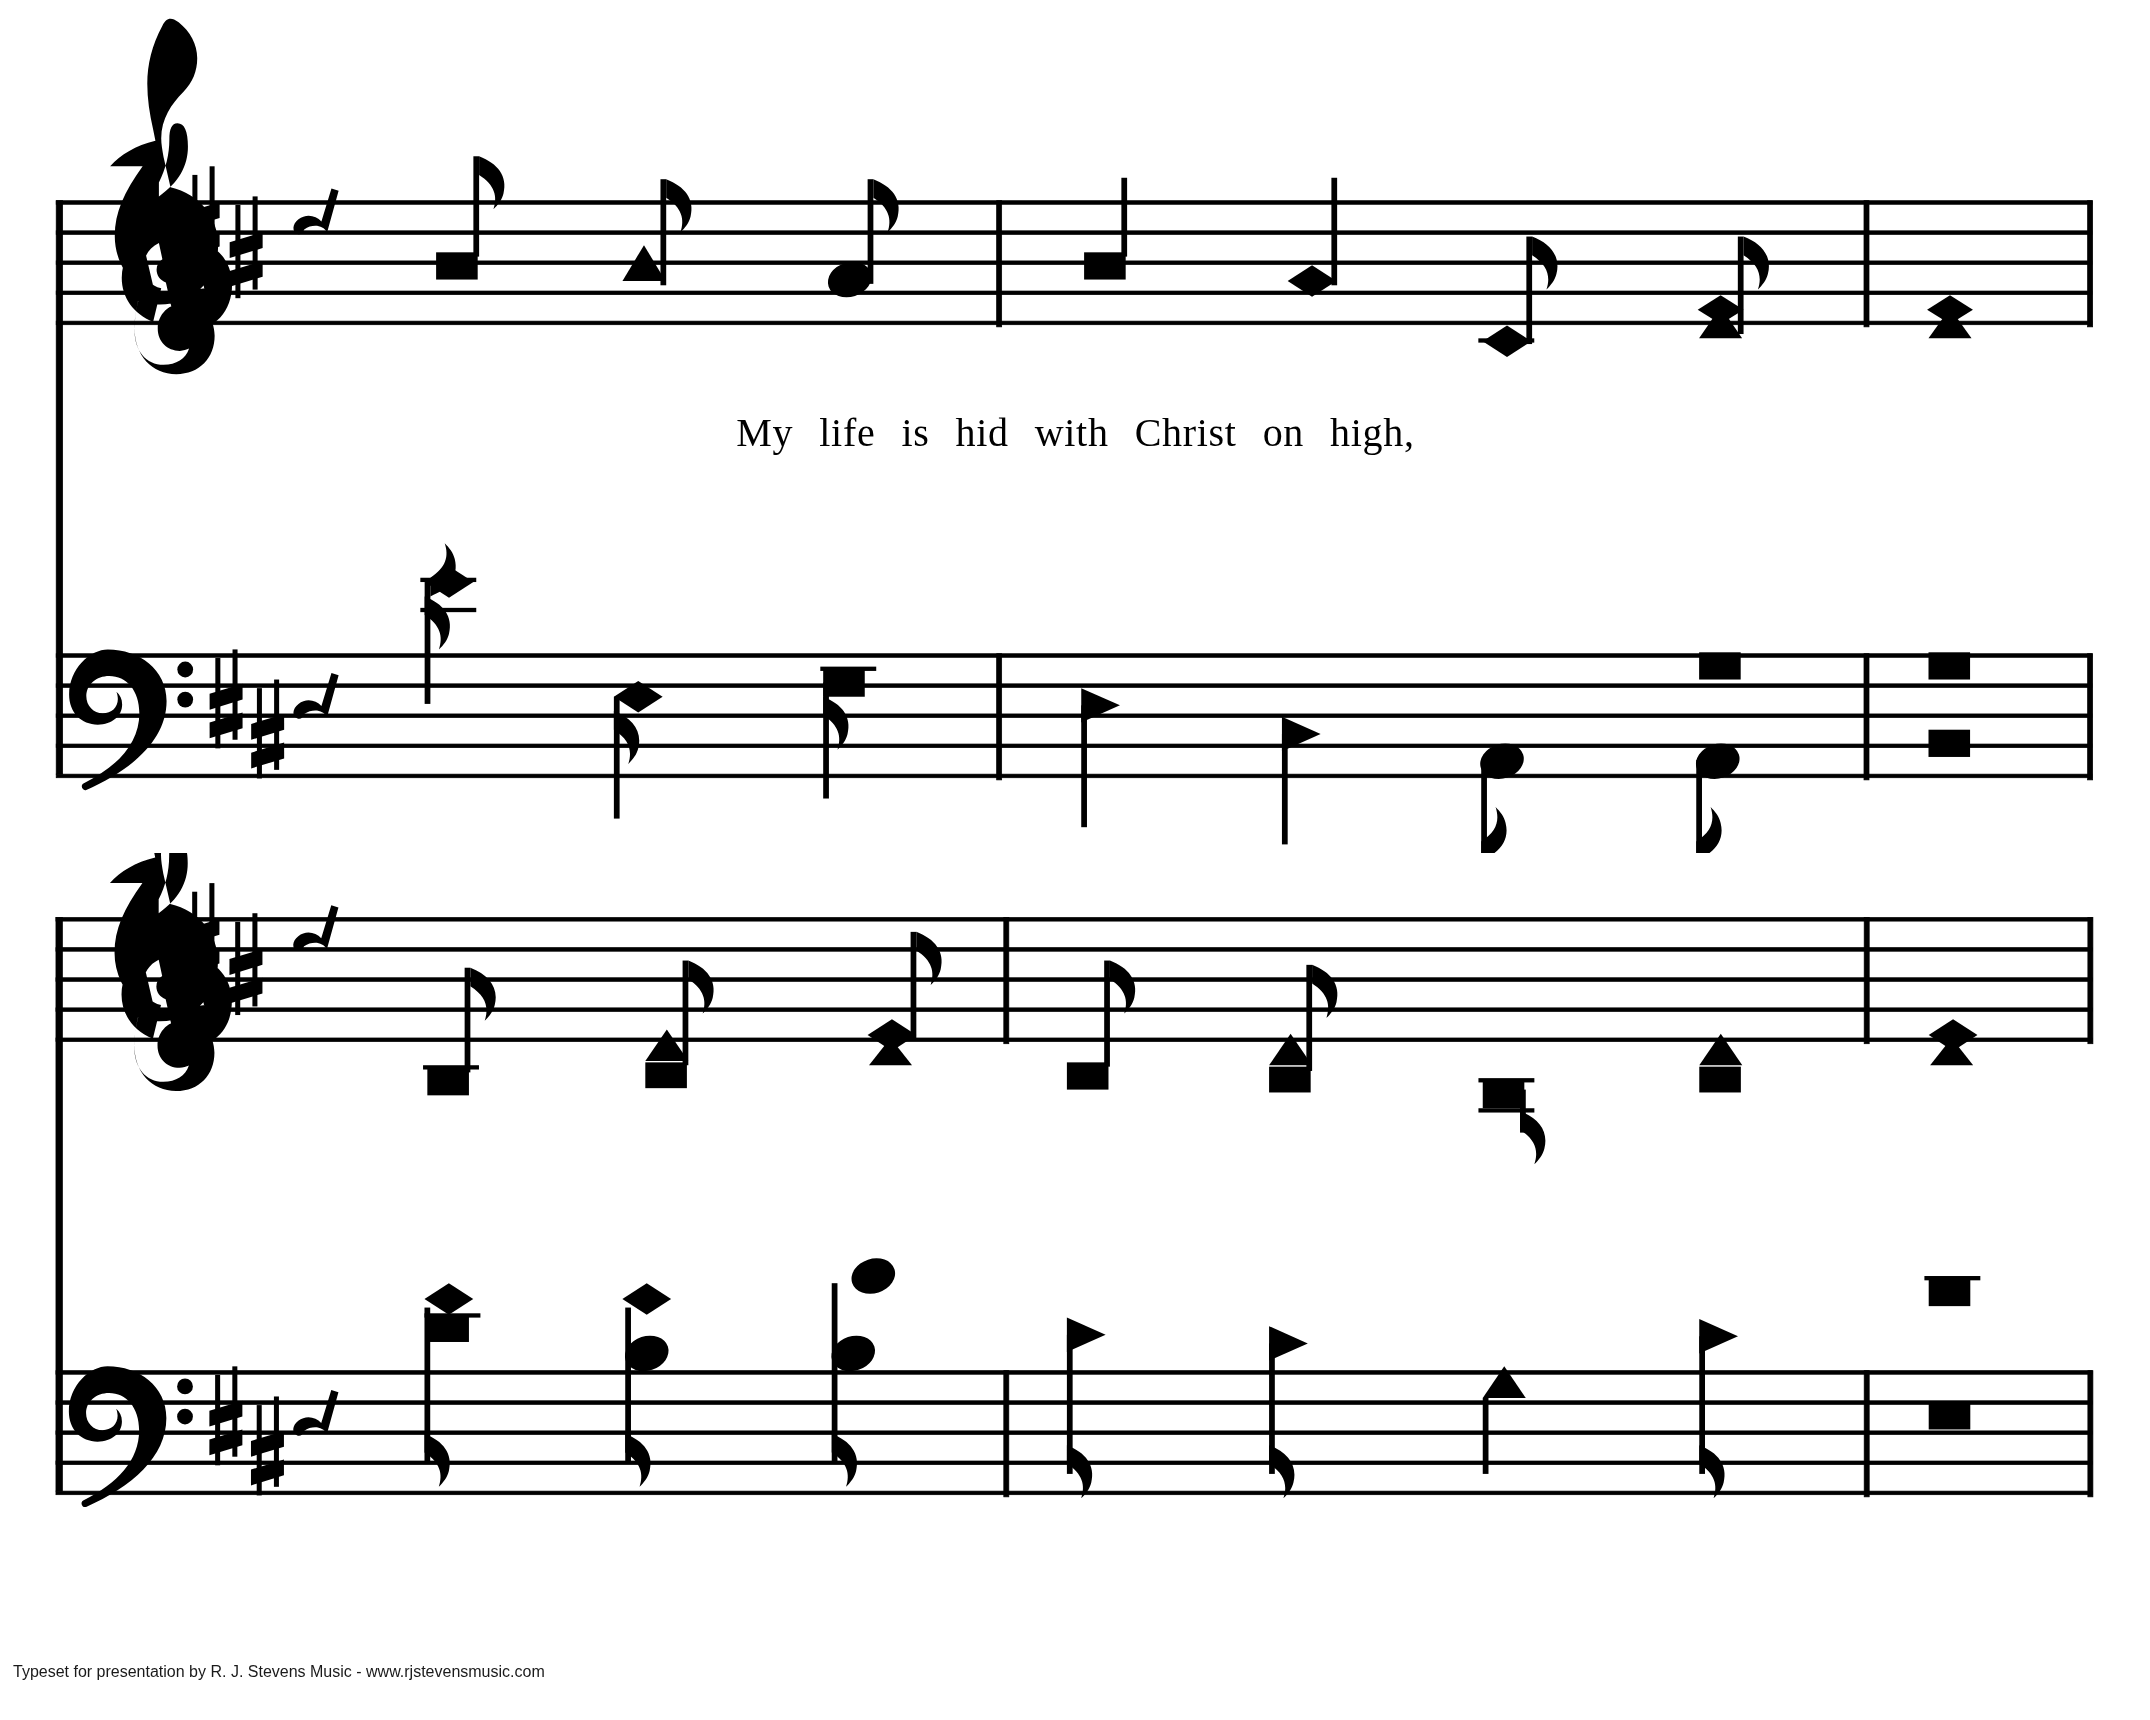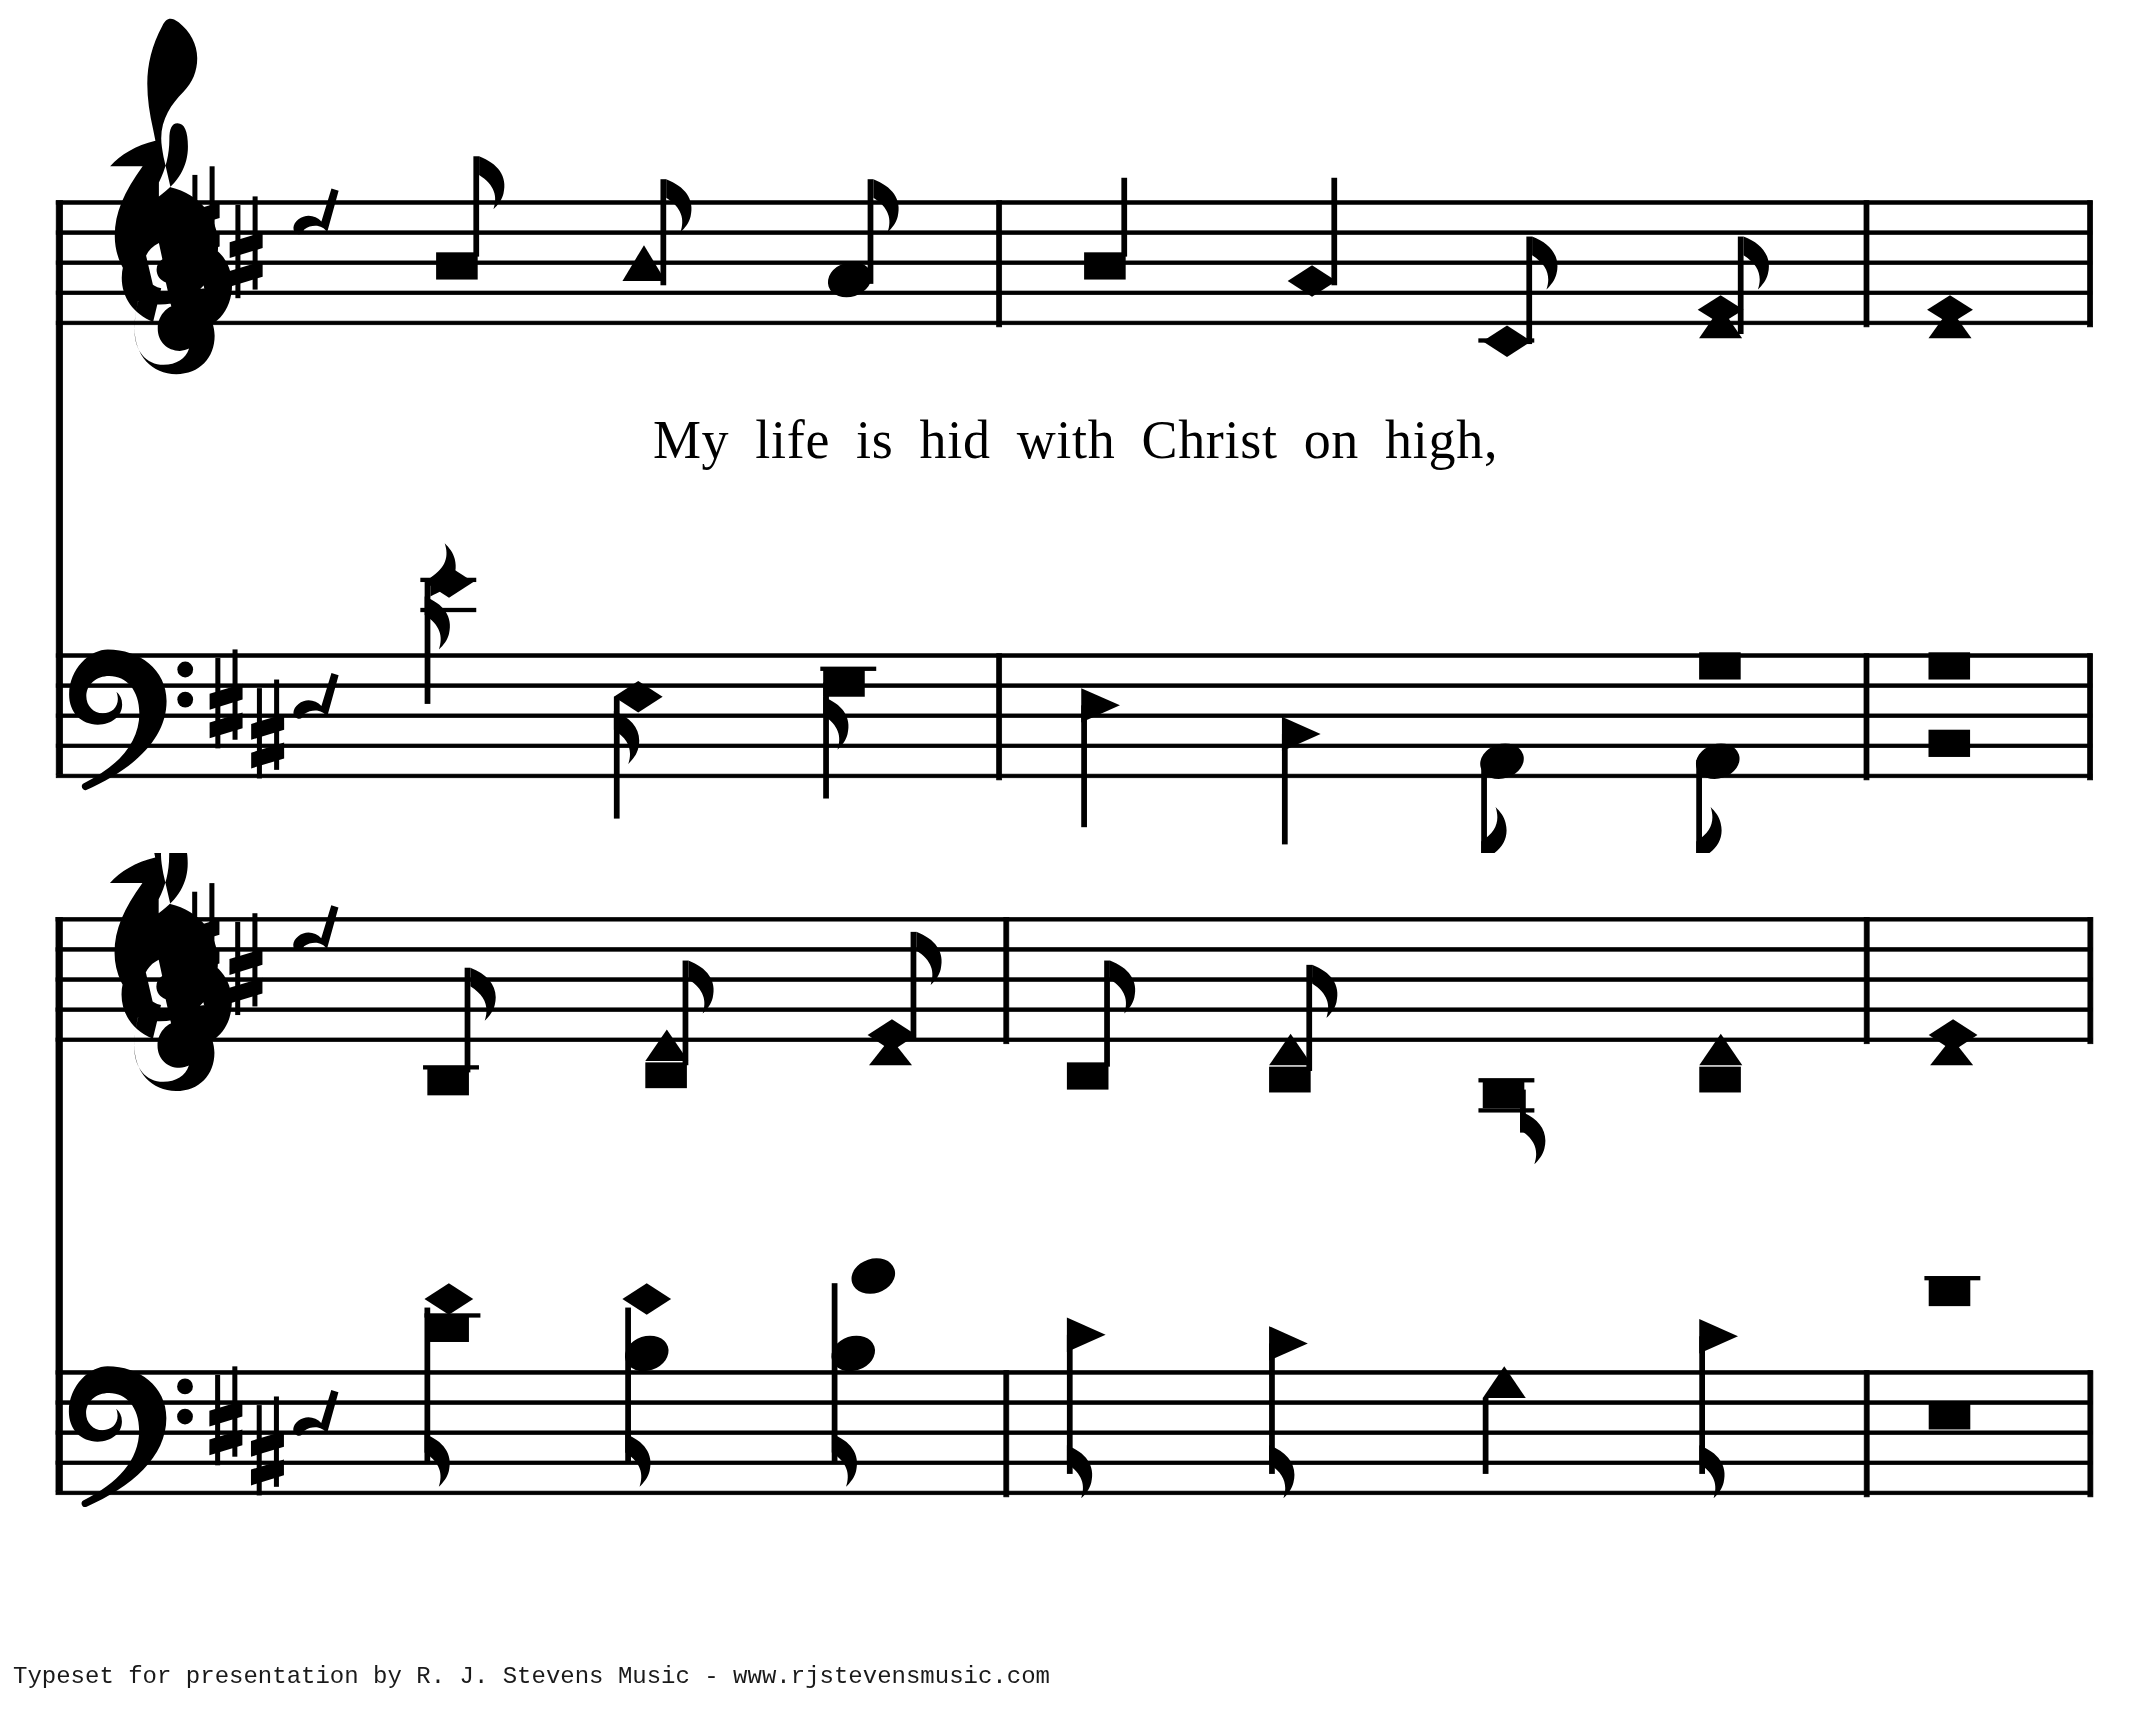--- a/index.html
+++ b/index.html
@@ -33,35 +33,35 @@
     display: block;
     position: absolute;
     left: 0; top: 0;
   }
 
   .lyric-line {
     position: absolute;
     width: 2151px;
     text-align: center;
     font-family: "Liberation Serif", serif;
-    font-size: 54px;
+    font-size: 40px;
     letter-spacing: 0.7px;
     white-space: nowrap;
   }
   #lyrics-1 { top: 409px; }
   .lyric-line .syl {
     display: inline-block;
   }
 
   .credit {
     position: absolute;
     left: 13px;
     top: 1663px;
-    font-family: Liberation Mono, monospace;
-    font-size: 24px;
+    font-family: Liberation Sans, sans-serif;
+    font-size: 16px;
     color: #1a1a1a;
     white-space: nowrap;
   }
 </style>
 </head>
 <body>
 
 <div class="sheet">
 
   <div class="system" id="system-1">

